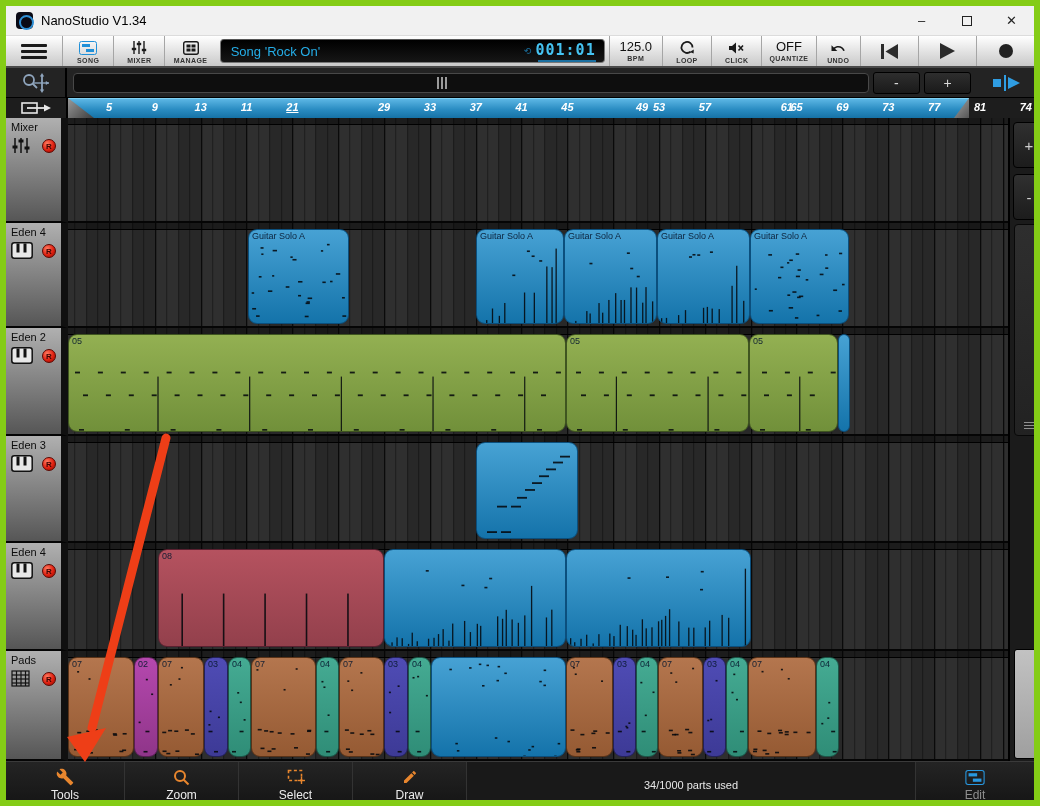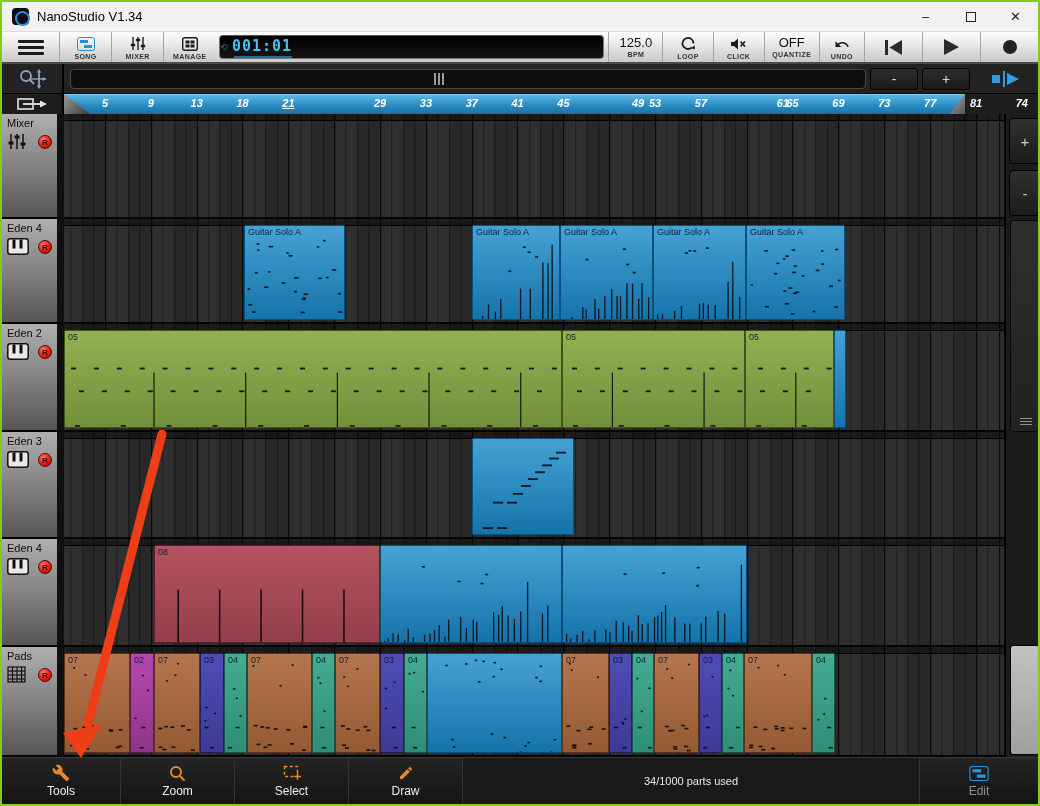--- a/index.html
+++ b/index.html
@@ -1,17 +1,17 @@
 <!DOCTYPE html>
 <html><head>
 <meta charset="utf-8">
 <style>
   html,body{margin:0;padding:0;background:#333;}
   *{box-sizing:border-box;font-family:"Liberation Sans","DejaVu Sans",sans-serif;}
-  #win{position:relative;width:1040px;height:806px;background:#1f1f1f;border:2px solid #84cc16;overflow:hidden;}
+  #win{position:relative;width:1040px;height:806px;background:#1f1f1f;border:6px solid #84cc16;overflow:hidden;}
 
   
   #titlebar{position:absolute;left:0;top:0;width:100%;height:30px;background:#f1f1f1;border-bottom:1px solid #dcdcdc;display:flex;align-items:center;}
   #appicon{width:17px;height:17px;margin-left:10px;border-radius:4px;background:#0a0a14;position:relative;}
   #appicon:before{content:"";position:absolute;left:3px;top:3px;width:11px;height:11px;border-radius:50%;border:2px solid #2f8fd4;}
   #apptitle{margin-left:8px;font-size:13px;color:#000;}
   #wincontrols{position:absolute;right:0;top:0;height:100%;display:flex;}
   .winbtn{width:45px;height:100%;display:flex;align-items:center;justify-content:center;font-size:13px;color:#222;}
   .maxglyph{width:10px;height:10px;border:1px solid #222;}
 
@@ -62,21 +62,21 @@
   .recbtn{position:absolute;right:5px;top:21px;width:14px;height:14px;border-radius:50%;background:radial-gradient(circle at 35% 30%,#ff7a60,#e02010 55%,#8e0b02);border:1px solid #5d0600;color:#3c0300;font-size:8px;font-weight:bold;display:flex;align-items:center;justify-content:center;}
   #lanes{position:absolute;left:62px;top:0;width:940px;height:100%;}
   .lane{position:relative;width:100%;border-bottom:2px solid #050505;
     background-color:#2a2a2a;
     background-image:
       repeating-linear-gradient(90deg,rgba(0,0,0,.85) 0 1px,transparent 1px 45.84px),
       repeating-linear-gradient(90deg,rgba(0,0,0,.4) 0 1px,transparent 1px 11.46px),
       repeating-linear-gradient(90deg,rgba(255,255,255,.025) 0 22.92px,rgba(0,0,0,.06) 22.92px 45.84px);
     background-position:-4.8px 0;}
   .lane:before{content:"";position:absolute;left:0;right:0;top:0;height:6px;background:rgba(0,0,0,.4);border-bottom:1px solid #000;z-index:1;}
-  .clip{position:absolute;top:6px;bottom:2px;border:1px solid rgba(0,0,0,.65);border-radius:1px;z-index:2;overflow:hidden;}
+  .clip{position:absolute;top:6px;bottom:2px;border:1px solid rgba(0,0,0,.65);border-radius:9px;z-index:2;overflow:hidden;}
   .cliplabel{position:absolute;left:3px;top:1px;font-size:9px;color:rgba(8,25,48,.92);white-space:nowrap;z-index:2;}
   .clip svg{position:absolute;left:0;top:0;}
 
   
   #rightstrip{position:absolute;left:1002px;top:0;width:38px;height:100%;background:#1b1b1b;border-left:2px solid #000;}
   .vzbtn{position:absolute;left:3px;width:32px;height:46px;background:linear-gradient(180deg,#303030,#1c1c1c);border:1px solid #000;border-radius:4px;color:#cfcfcf;font-size:15px;display:flex;align-items:center;justify-content:center;}
   #vthumb{position:absolute;left:4px;top:106px;width:30px;height:212px;background:linear-gradient(180deg,#2e2e2e,#222);border:1px solid #080808;border-radius:4px;}
   #vthumb .grip{position:absolute;left:9px;bottom:6px;width:12px;}
   #vthumb .grip i{display:block;height:1px;background:#909090;margin-top:2px;}
   #vlight{position:absolute;left:4px;top:531px;width:30px;height:110px;background:linear-gradient(180deg,#c2c2c2,#9f9f9f);border-radius:3px;border:1px solid #000;}
@@ -149,20 +149,21 @@
             <rect x="3.5" y="3.5" width="4" height="3" fill="#1a1a1a"></rect>
             <rect x="8.5" y="3.5" width="4" height="3" fill="#1a1a1a"></rect>
             <rect x="3.5" y="7.5" width="4" height="3" fill="#1a1a1a"></rect>
             <rect x="8.5" y="7.5" width="4" height="3" fill="#1a1a1a"></rect>
           </svg>
       </span>
       <span class="tblabel">MANAGE</span>
     </div>
 
     <div id="display">
+      <span id="songname">Song 'Rock On'</span>
       <div id="timewrap">
         <span id="loopglyph">⟲</span>
         <div id="timebox">
           <span id="timeval">001:01</span>
           <div id="timeunderline"></div>
         </div>
       </div>
     </div>
 
     <div class="tbcell" style="width:55px">
@@ -263,21 +264,21 @@
         </svg>
     </div>
     <div id="ruler">
       <div id="rulerGrayL"></div>
       <div id="rulerGrayR"></div>
       <div id="rulerBlue"></div>
       <div id="rulernums">
           <span class="rulernum" style="left: 41.04px;">5</span>
           <span class="rulernum" style="left: 86.88px;">9</span>
           <span class="rulernum" style="left: 132.72px;">13</span>
-          <span class="rulernum" style="left: 178.56px;">18</span>
+          <span class="rulernum" style="left: 178.56px;">11</span>
           <span class="rulernum" style="left: 224.4px; text-decoration: underline;">21</span>
           <span class="rulernum" style="left: 264px; margin-top: 16px;">25</span>
           <span class="rulernum" style="left: 316.08px;">29</span>
           <span class="rulernum" style="left: 361.92px;">33</span>
           <span class="rulernum" style="left: 407.76px;">37</span>
           <span class="rulernum" style="left: 453.6px;">41</span>
           <span class="rulernum" style="left: 499.44px;">45</span>
           <span class="rulernum" style="left: 574px;">49</span>
           <span class="rulernum" style="left: 591.12px;">53</span>
           <span class="rulernum" style="left: 636.96px;">57</span>

